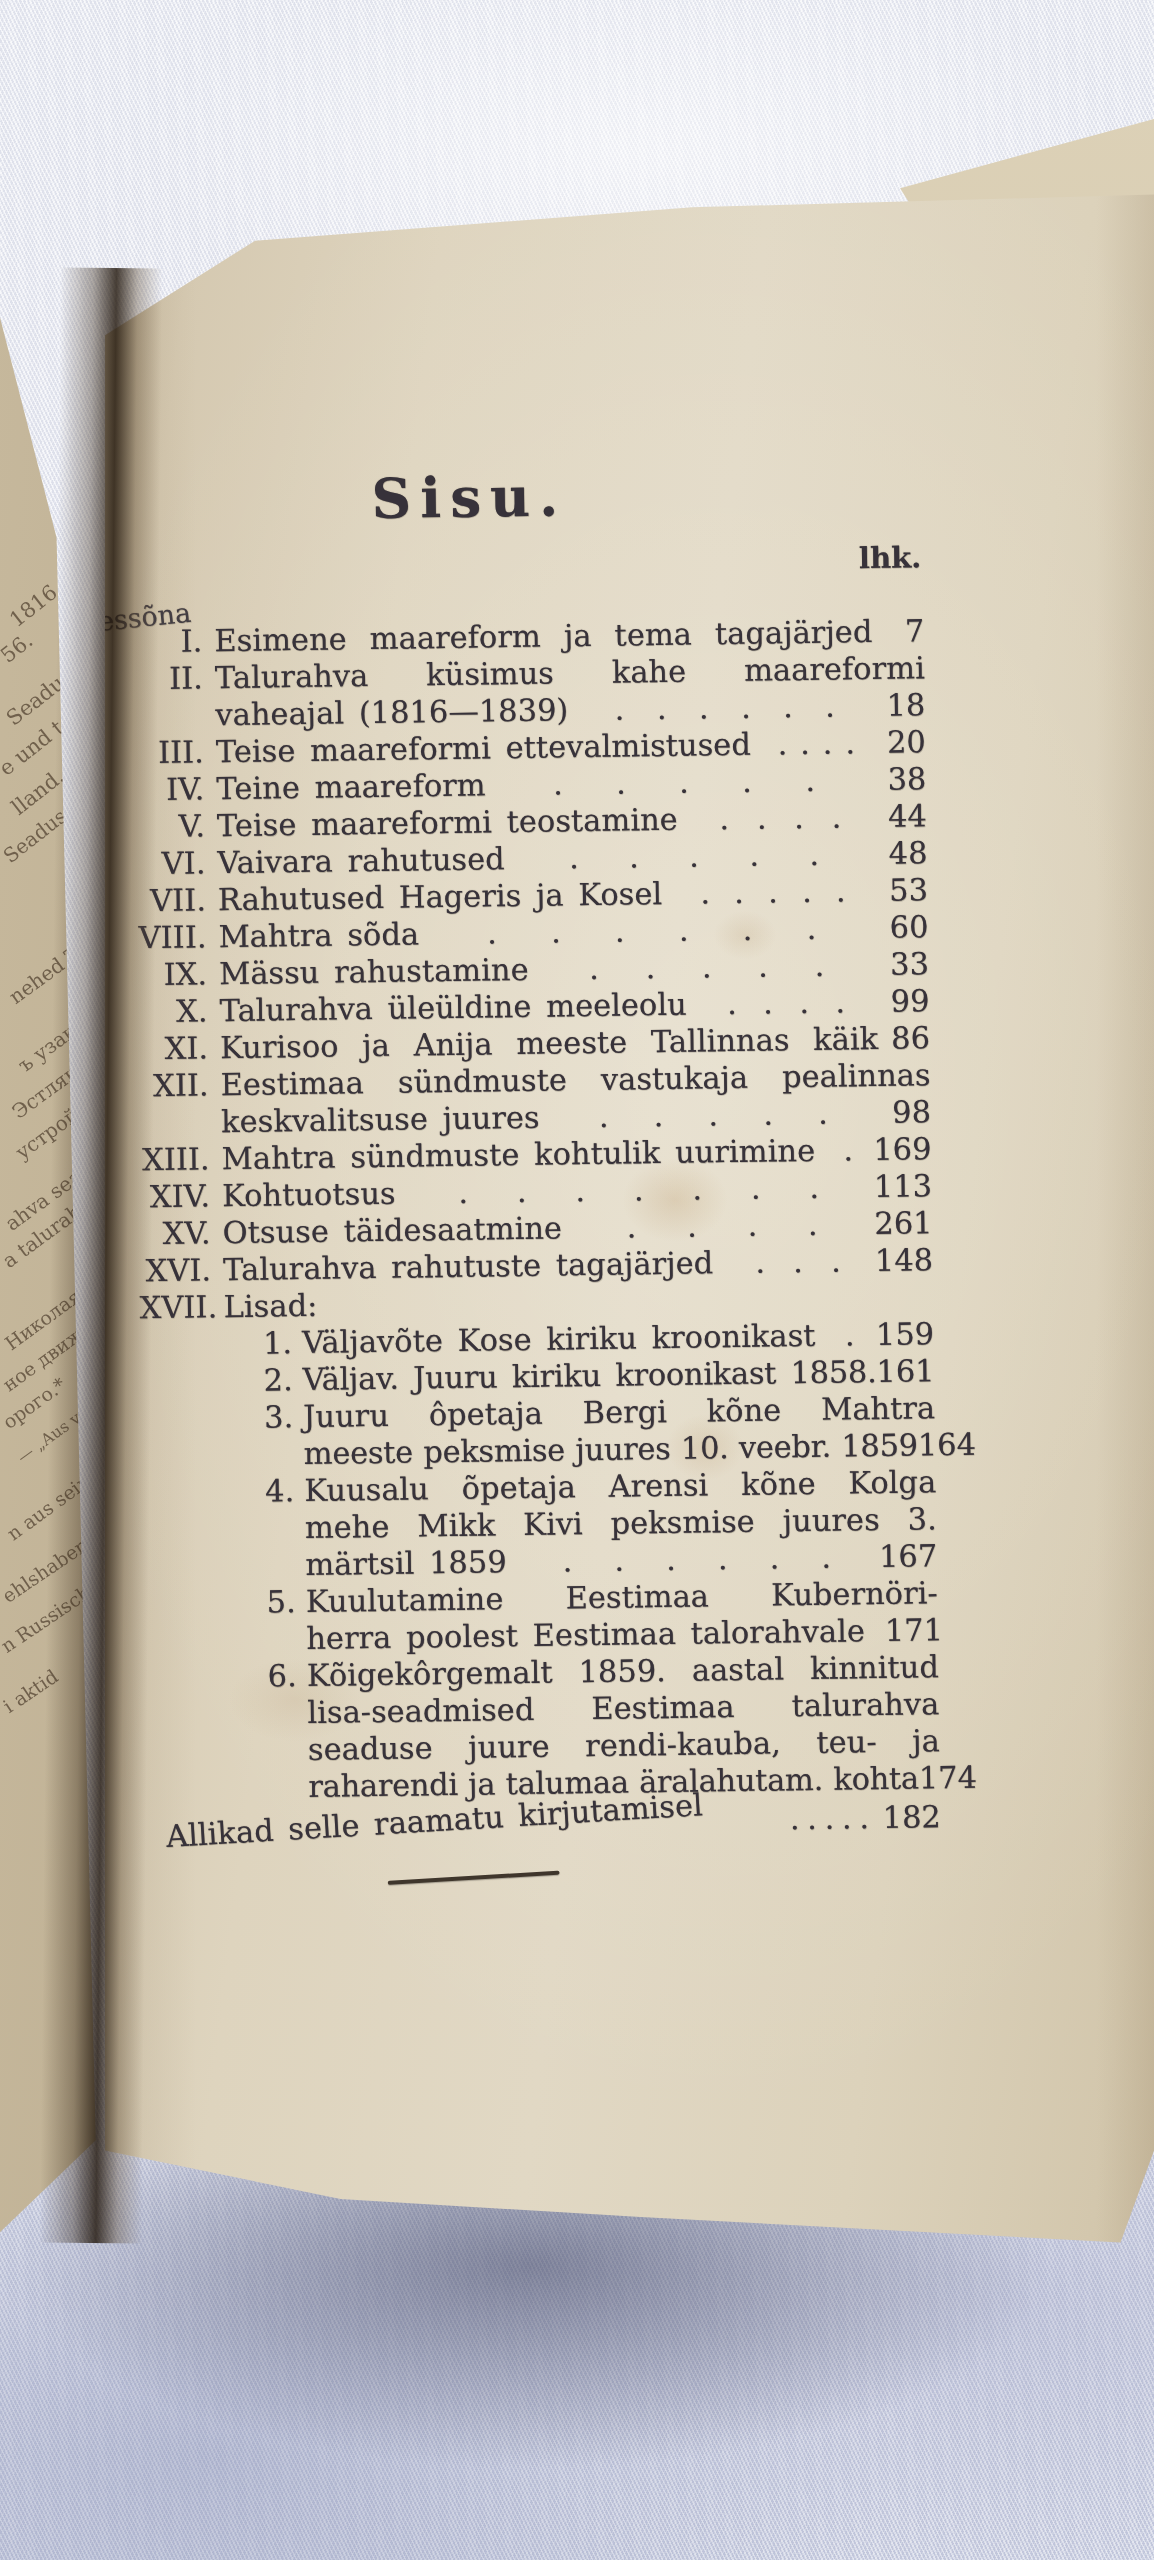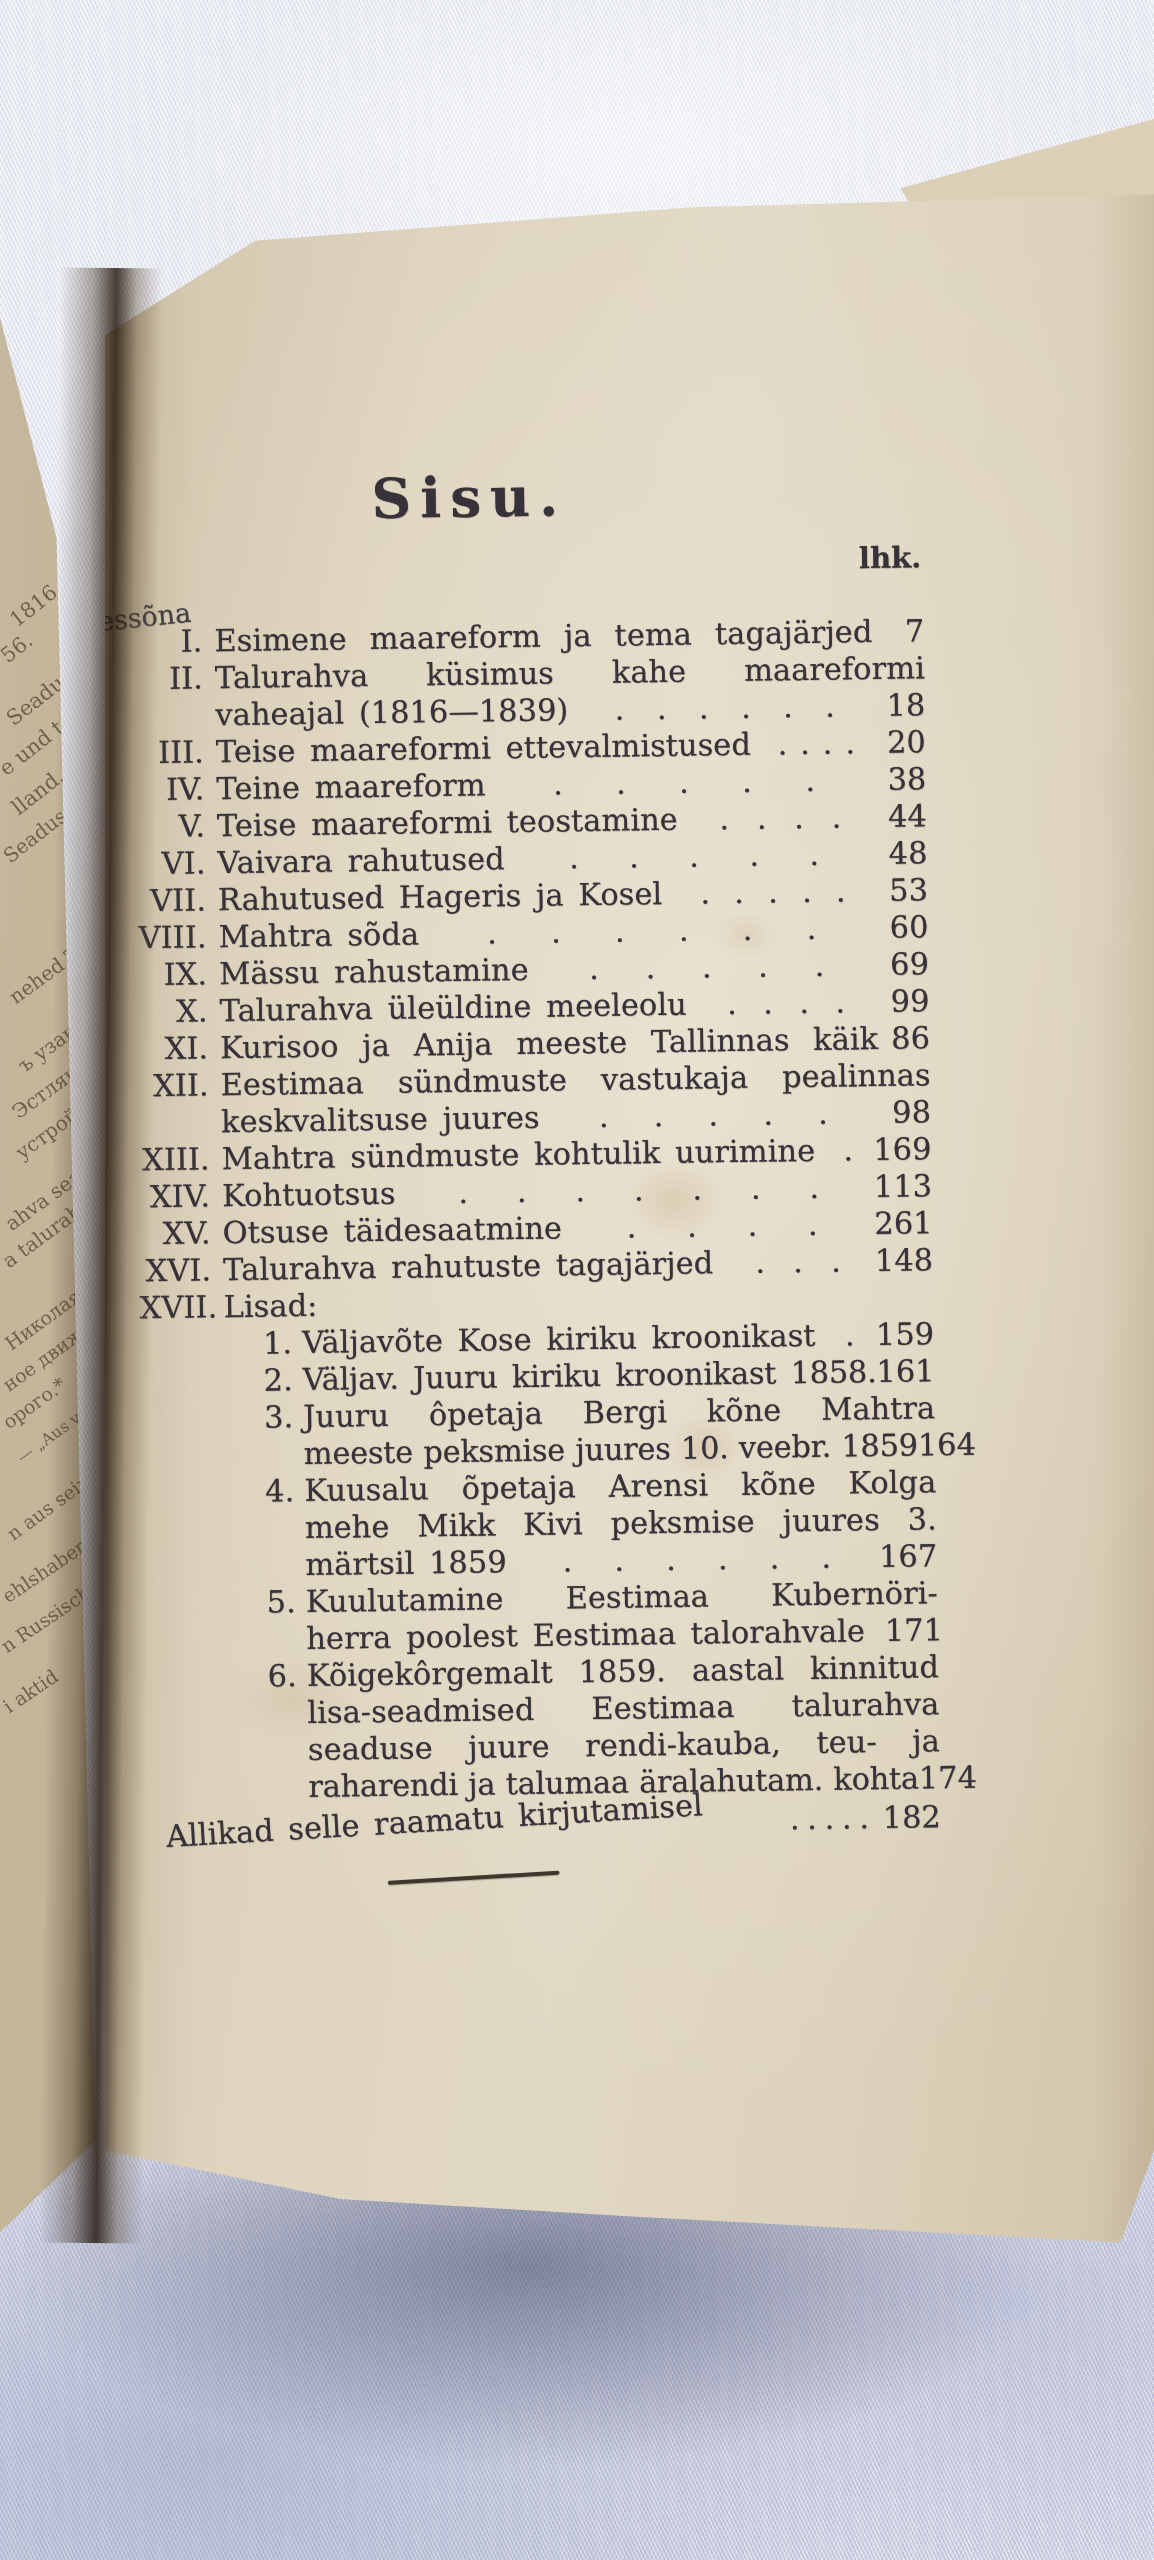--- a/index.html
+++ b/index.html
@@ -226,21 +226,21 @@
           <div class="row r0">
             <span class="num">IX.</span>
             <span class="txt">Mässu rahustamine</span>
             <span class="dots">
               <i>.</i>
               <i>.</i>
               <i>.</i>
               <i>.</i>
               <i>.</i>
             </span>
-            <span class="pg">69</span>
+            <span class="pg">33</span>
           </div>
           <div class="row r0">
             <span class="num">X.</span>
             <span class="txt">Talurahva üleüldine meeleolu</span>
             <span class="dots">
               <i>.</i>
               <i>.</i>
               <i>.</i>
               <i>.</i>
             </span>

